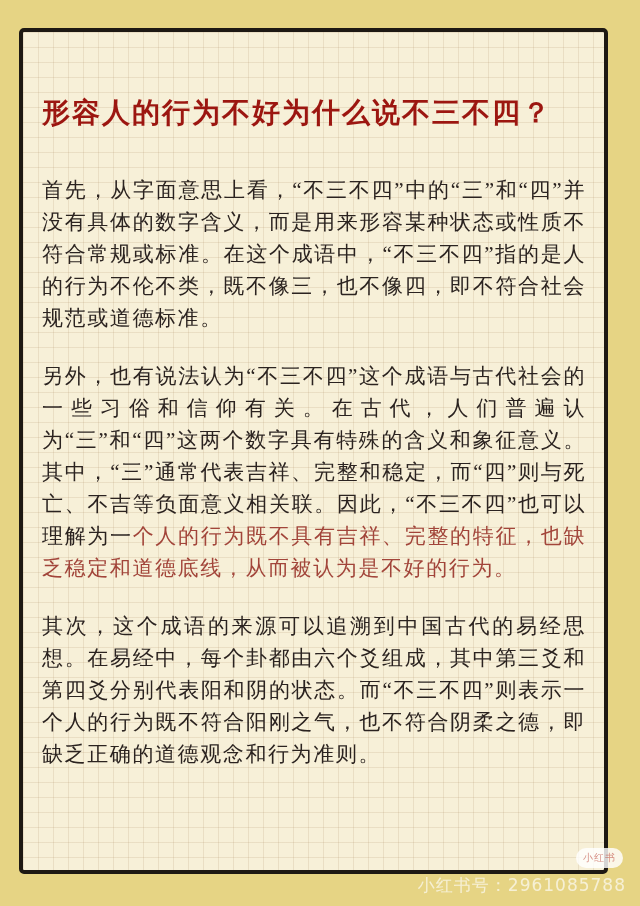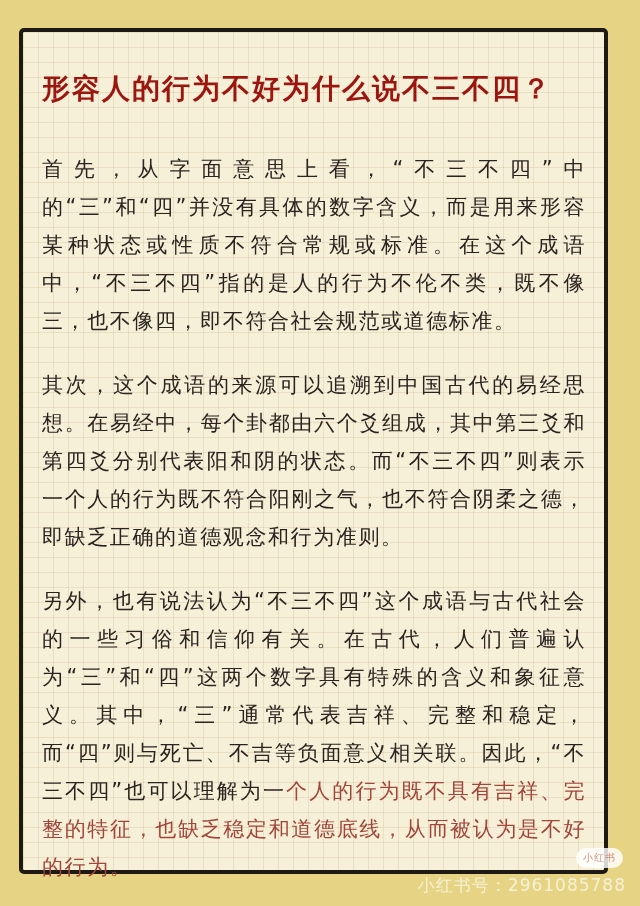--- a/index.html
+++ b/index.html
@@ -23,38 +23,39 @@
     border: 4px solid #1e1913;
     border-radius: 5px;
     background-color: #f7f0d8;
     background-image:
       linear-gradient(to right, rgba(186,160,122,0.22) 1px, transparent 1px),
       linear-gradient(to bottom, rgba(186,160,122,0.22) 1px, transparent 1px);
     background-size: 15px 15px;
     box-sizing: border-box;
   }
   .content {
-    padding: 40px 18px 0 19px;
+    padding: 64px 18px 0 19px;
   }
   .title {
     margin: 0 0 44px 0;
     font-size: 28px;
     font-weight: bold;
     letter-spacing: 2px;
     color: #9c1610;
     line-height: 1.2;
   }
   .para {
     margin: 0 0 26px 0;
     font-size: 21px;
-    line-height: 38px;
+    line-height: 32px;
     letter-spacing: 1.6px;
     color: #2b2320;
     text-align: justify;
     text-justify: inter-character;
+    font-family: Liberation Serif, serif;
   }
   .hl {
     color: #a2453a;
   }
   .xhs-badge {
     position: absolute;
     right: 17px;
     top: 848px;
     min-width: 26px;
     padding: 3px 7px;
@@ -80,21 +81,21 @@
 </style>
 </head>
 <body>
 
 <div class="card">
   <div class="content">
     <h1 class="title">形容人的行为不好为什么说不三不四？</h1>
 
     <p class="para"><span>首先，从字面意思上看，“不三不四”中的“三”和“四”并没有具体的数字含义，而是用来形容某种状态或性质不符合常规或标准。在这个成语中，“不三不四”指的是人的行为不伦不类，既不像三，也不像四，即不符合社会规范或道德标准。</span></p>
 
+    <p class="para"><span>另外，也有说法认为“不三不四”这个成语与古代社会的一些习俗和信仰有关。在古代，人们普遍认为“三”和“四”这两个数字具有特殊的含义和象征意义。其中，“三”通常代表吉祥、完整和稳定，而“四”则与死亡、不吉等负面意义相关联。因此，“不三不四”也可以理解为一</span><span class="hl">个人的行为既不具有吉祥、完整的特征，也缺乏稳定和道德底线，从而被认为是不好的行为。</span></p>
+
     <p class="para"><span>其次，这个成语的来源可以追溯到中国古代的易经思想。在易经中，每个卦都由六个爻组成，其中第三爻和第四爻分别代表阳和阴的状态。而“不三不四”则表示一个人的行为既不符合阳刚之气，也不符合阴柔之德，即缺乏正确的道德观念和行为准则。</span></p>
-
-    <p class="para"><span>另外，也有说法认为“不三不四”这个成语与古代社会的一些习俗和信仰有关。在古代，人们普遍认为“三”和“四”这两个数字具有特殊的含义和象征意义。其中，“三”通常代表吉祥、完整和稳定，而“四”则与死亡、不吉等负面意义相关联。因此，“不三不四”也可以理解为一</span><span class="hl">个人的行为既不具有吉祥、完整的特征，也缺乏稳定和道德底线，从而被认为是不好的行为。</span></p>
   </div>
 </div>
 
 <div class="xhs-badge">小红书</div>
 
 <div class="xhs-id">小红书号：2961085788</div>
 
 </body></html>

